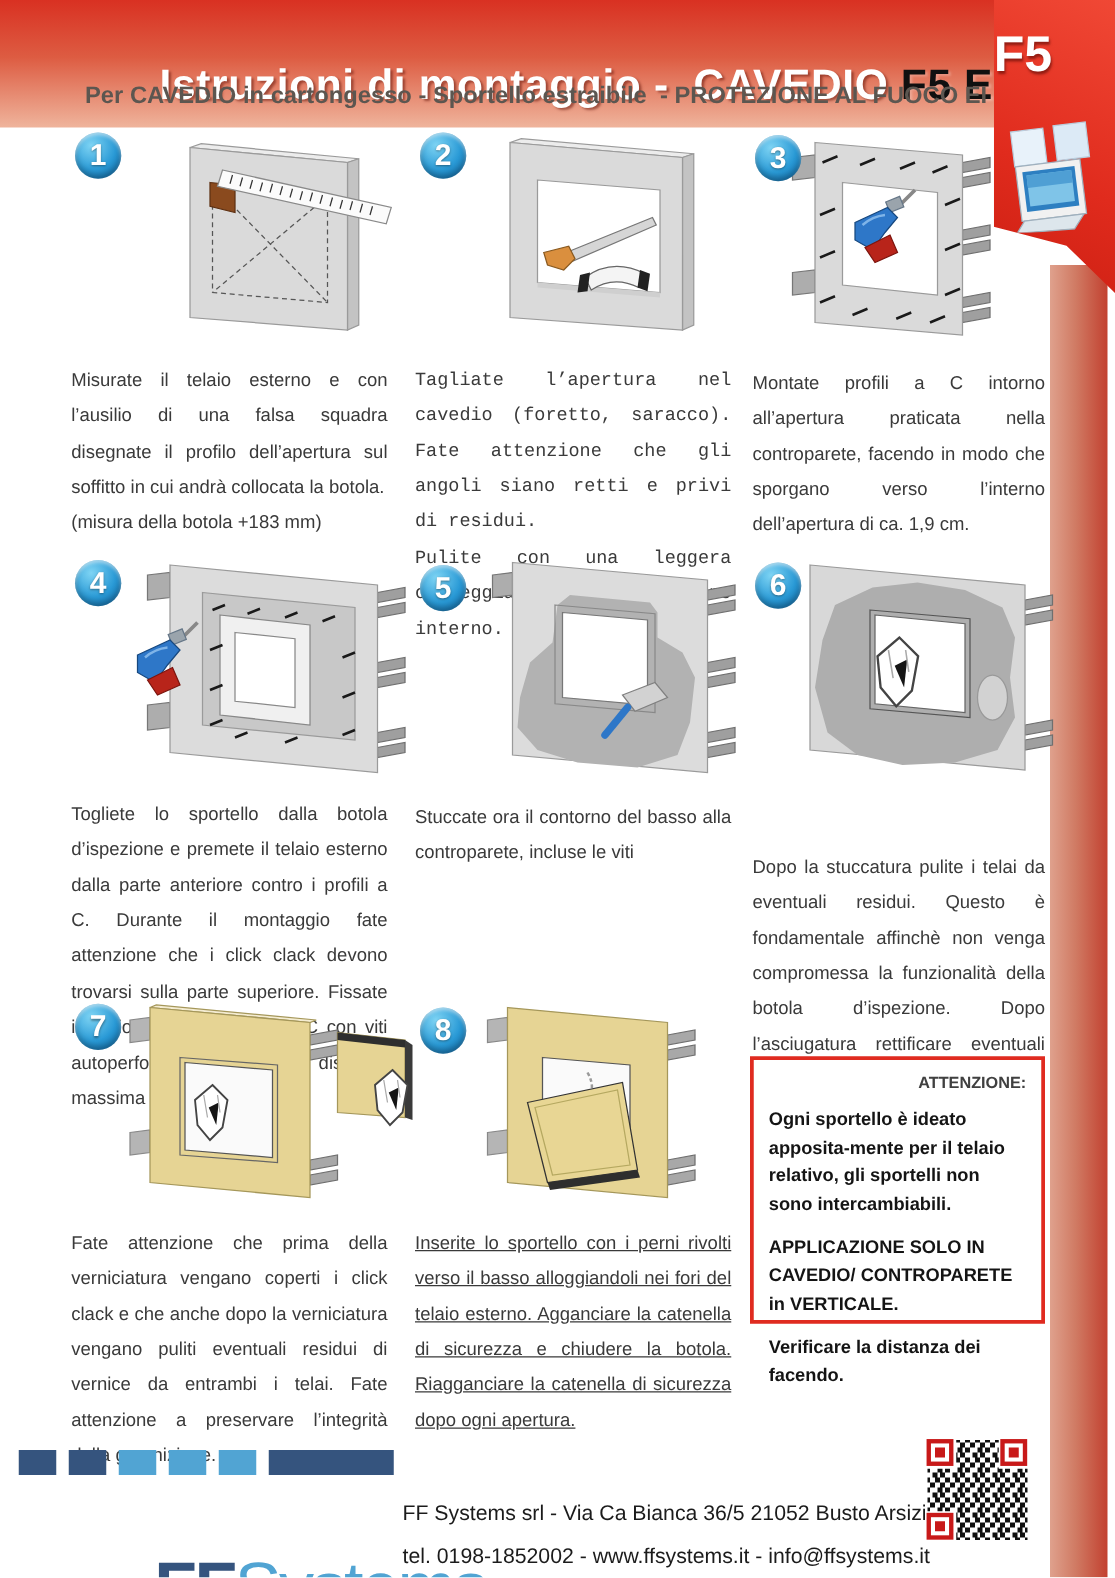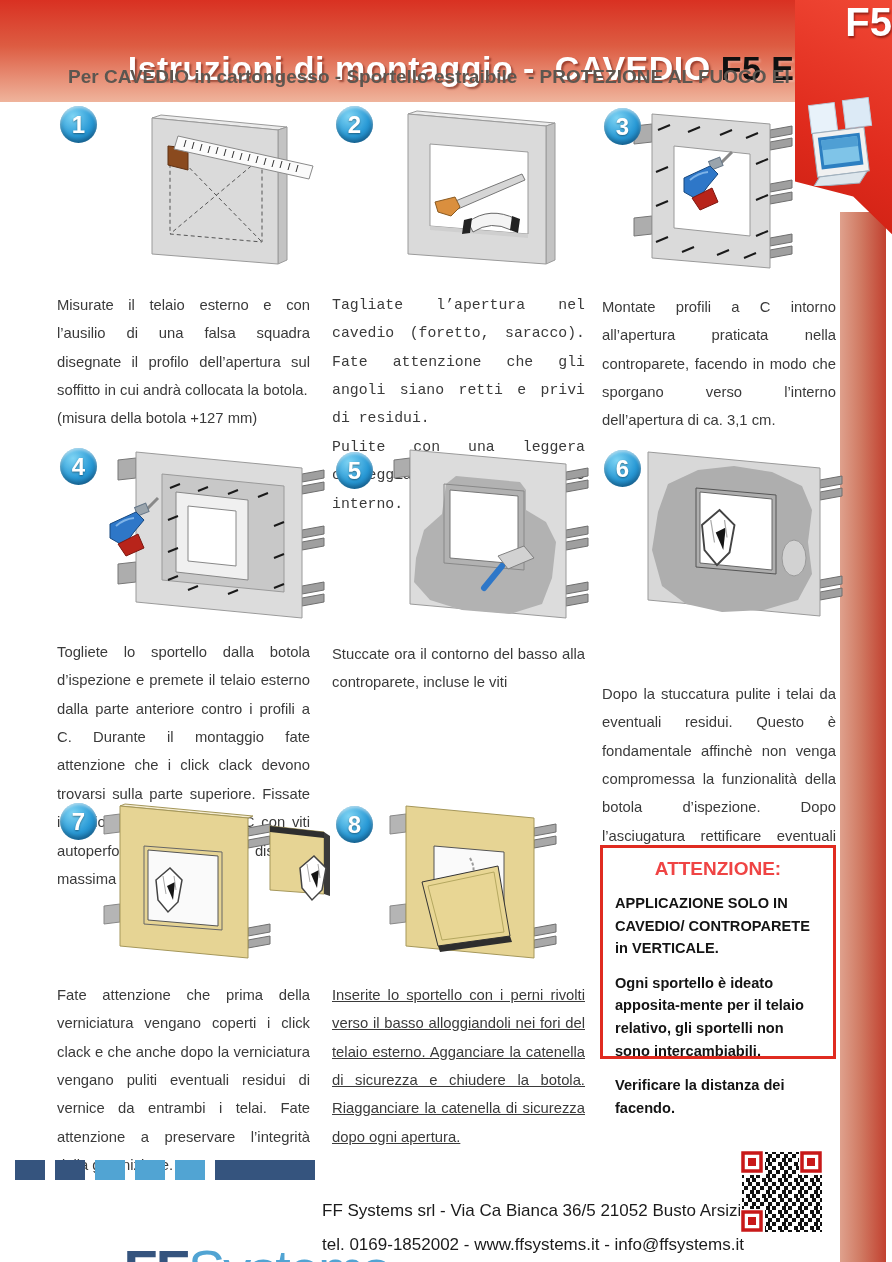--- a/index.html
+++ b/index.html
@@ -25,21 +25,21 @@
     color: #5c5650; white-space: pre;
   }
 
   
   .corner {
     position: absolute; top: 0; right: 0; width: 97px; height: 252px; z-index: 5;
     background: linear-gradient(205deg, #f04835 0%, #e02b1d 55%, #c91d10 100%);
     clip-path: polygon(0 0, 100% 0, 100% 93%, 60% 78%, 0 72%);
   }
   .corner-f5 {
-    text-align: right; font-size: 40px; font-weight: bold;
+    margin-top: 22px; text-align: left; font-size: 40px; font-weight: bold;
     color: #fff; text-shadow: 1px 2px 2px rgba(90,10,5,.6);
   }
   .corner-icon { position: absolute; top: 94px; right: 14px; z-index: 6; }
   .strip {
     position: absolute; top: 212px; right: 6px; width: 46px; height: 1050px;
     background: linear-gradient(90deg, #dfa18d 0%, #d07a63 45%, #c24130 100%);
   }
 
   
   .badge {
@@ -83,21 +83,21 @@
   #t5 { left: 332px; top: 625px; width: 253px; }
   #t6 { left: 602px; top: 665px; width: 234px; }
   #t7 { left: 57px;  top: 966px; width: 253px; }
   #t8 { left: 332px; top: 966px; width: 253px; text-decoration: underline; }
 
   
   .warning {
     position: absolute; left: 600px; top: 845px; width: 236px; height: 214px;
     border: 3px solid #e02b20; background: #fff; padding: 8px 12px; z-index: 3;
   }
-  .warning h3 { margin: 2px 0 12px; text-align: center; color: #ef4444; font-size: 19px; }
+  .warning h3 { margin: 2px 0 12px; text-align: right; color: #404040; font-size: 13px; }
   .warning p  { margin: 0 0 12px; font-size: 14.6px; font-weight: bold; color: #141414; line-height: 1.55; }
 
   
   .logo { position: absolute; left: 15px; top: 1160px; }
   .logo-row { display: flex; gap: 10px; align-items: center; }
   .sq  { width: 30px; height: 20px; }
   .sq.d { background: #35547e; }
   .sq.l { background: #51a4d3; }
   .bar { width: 100px; height: 20px; background: #35547e; }
   .logo-text { font-size: 56px; letter-spacing: -2px; line-height: 1.05; margin-top: 2px; white-space: pre; }
@@ -141,21 +141,21 @@
       <polygon points="196,28 205,25 205,158 196,162" fill="#c3c3c3" stroke="#9a9a9a"></polygon>
       <polygon points="70,16 196,28 196,162 70,152" fill="#dadada" stroke="#9a9a9a"></polygon>
       <polygon points="88,46 180,55 180,140 88,132" fill="none" stroke="#555" stroke-dasharray="4 3"></polygon>
       <line x1="88" y1="46" x2="180" y2="140" stroke="#555" stroke-dasharray="4 3"></line>
       <line x1="180" y1="55" x2="88" y2="132" stroke="#555" stroke-dasharray="4 3"></line>
       <polygon points="86,44 106,46 106,68 86,63" fill="#8a4a1e" stroke="#5e3012"></polygon>
       <polygon points="96,34 231,64 227,77 92,47" fill="#fbfbfb" stroke="#8a8a8a"></polygon>
       <path d="M104,38 l-2,7 M112,40 l-2,7 M120,42 l-2,7 M128,44 l-2,7 M136,45 l-2,7 M144,47 l-2,7 M152,49 l-2,7 M160,51 l-2,7 M168,52 l-2,7 M176,54 l-2,7 M184,56 l-2,7 M192,58 l-2,7 M200,59 l-2,7 M208,61 l-2,7 M216,63 l-2,7" stroke="#333" fill="none"></path>
     </svg>
     <p class="txt" id="t1">Misurate il telaio esterno e con l’ausilio di una falsa squadra disegnate il profilo dell’apertura sul soffitto in cui andrà collocata la botola.
-(misura della botola +127 mm)</p>
+(misura della botola +183 mm)</p>
   </section>
 
   <section>
     <div class="badge" id="b2">2</div>
     <svg class="fig" id="f2" width="240" height="170" viewBox="0 0 240 170">
       <polygon points="56,12 194,24 203,21 65,9" fill="#ececec" stroke="#9a9a9a"></polygon>
       <polygon points="194,24 203,21 203,158 194,162" fill="#c3c3c3" stroke="#9a9a9a"></polygon>
       <polygon points="56,12 194,24 194,162 56,152" fill="#dadada" stroke="#9a9a9a"></polygon>
       <polygon points="78,42 176,50 176,132 78,124" fill="#ffffff" stroke="#9a9a9a"></polygon>
       <polygon points="78,124 176,132 176,136 78,128" fill="#cfcfcf"></polygon>
@@ -184,21 +184,21 @@
       <polygon points="52,46 128,54 128,136 52,128" fill="#fff" stroke="#9a9a9a"></polygon>
       <path d="M36,30 l12,-5 M66,32 l12,-5 M98,35 l12,-5 M124,38 l12,-5 M34,72 l12,-5 M34,106 l12,-5 M34,142 l12,-5 M134,64 l12,-5 M134,100 l12,-5 M134,136 l12,-5 M60,152 l12,-5 M95,155 l12,-5 M122,158 l12,-5" stroke="#1a1a1a" stroke-width="2" fill="none"></path>
       <g transform="translate(58,56)">
         <line x1="40" y1="8" x2="52" y2="-4" stroke="#888" stroke-width="3"></line>
         <rect x="30" y="3" width="12" height="9" fill="#9aa4ac" stroke="#667788" transform="rotate(-22 36 8)"></rect>
         <polygon points="4,22 30,10 38,18 28,30 18,44 4,36" fill="#2e77c8" stroke="#17487f"></polygon>
         <path d="M10,24 q8,-7 18,-8" stroke="#7fb4e8" stroke-width="2" fill="none"></path>
         <polygon points="12,42 32,32 38,46 20,54" fill="#b8241a" stroke="#7d150e"></polygon>
       </g>
     </svg>
-    <p class="txt" id="t3">Montate profili a C intorno all’apertura praticata nella controparete, facendo in modo che sporgano verso l’interno dell’apertura di ca. 3,1 cm.</p>
+    <p class="txt" id="t3">Montate profili a C intorno all’apertura praticata nella controparete, facendo in modo che sporgano verso l’interno dell’apertura di ca. 1,9 cm.</p>
   </section>
 
   <section>
     <div class="badge" id="b4">4</div>
     <svg class="fig" id="f4" width="255" height="190" viewBox="0 0 255 190">
       <polygon points="40,22 58,20 58,40 40,42" fill="#adadad" stroke="#777"></polygon>
       <polygon points="40,126 58,124 58,144 40,146" fill="#adadad" stroke="#777"></polygon>
       <polygon points="224,36 246,32 246,40 224,44" fill="#9f9f9f" stroke="#6f6f6f"></polygon>
       <polygon points="224,48 246,44 246,52 224,56" fill="#9f9f9f" stroke="#6f6f6f"></polygon>
       <polygon points="224,92 246,88 246,96 224,100" fill="#9f9f9f" stroke="#6f6f6f"></polygon>
@@ -306,42 +306,42 @@
       <path d="M120,62 q8,14 -2,24" stroke="#9a9a9a" fill="none" stroke-width="2" stroke-dasharray="3 2"></path>
       <polygon points="72,86 148,70 160,140 88,150" fill="#e8d694" stroke="#333"></polygon>
       <polygon points="78,90 144,76 154,136 92,144" fill="none" stroke="#b5a860"></polygon>
       <polygon points="88,150 160,140 162,146 90,156" fill="#2e2e2e"></polygon>
     </svg>
     <p class="txt" id="t8">Inserite lo sportello con i perni rivolti verso il basso alloggiandoli nei fori del telaio esterno. Agganciare la catenella di sicurezza e chiudere la botola. Riagganciare la catenella di sicurezza dopo ogni apertura.</p>
   </section>
 
   <aside class="warning">
     <h3>ATTENZIONE:</h3>
+    <p>Ogni sportello è ideato apposita-mente per il telaio relativo, gli sportelli non sono intercambiabili.</p>
     <p>APPLICAZIONE SOLO IN CAVEDIO/ CONTROPARETE in VERTICALE.</p>
-    <p>Ogni sportello è ideato apposita-mente per il telaio relativo, gli sportelli non sono intercambiabili.</p>
     <p>Verificare la distanza dei facendo.</p>
   </aside>
 
   <footer>
     <div class="logo">
       <div class="logo-row">
         <div class="sq d"></div>
         <div class="sq d"></div>
         <div class="sq l"></div>
         <div class="sq l"></div>
         <div class="sq l"></div>
         <div class="bar"></div>
       </div>
       <div class="logo-text">
         <span class="ff">FF</span><span class="sys">Systems</span>
       </div>
     </div>
     <div class="address">
       <div>FF Systems srl - Via Ca Bianca 36/5 21052 Busto Arsizio (VA)</div>
-      <div>tel. 0169-1852002 -  www.ffsystems.it - info@ffsystems.it</div>
+      <div>tel. 0198-1852002 -  www.ffsystems.it - info@ffsystems.it</div>
     </div>
     <svg class="qr" width="84" height="84" viewBox="0 0 84 84">
       <rect width="84" height="84" fill="#fff"></rect>
       <defs>
         <pattern id="qp" width="16" height="16" patternUnits="userSpaceOnUse">
           <rect x="0" y="0" width="4" height="4" fill="#111"></rect>
           <rect x="8" y="0" width="4" height="4" fill="#111"></rect>
           <rect x="4" y="4" width="4" height="4" fill="#111"></rect>
           <rect x="12" y="4" width="4" height="4" fill="#111"></rect>
           <rect x="0" y="8" width="4" height="4" fill="#111"></rect>

